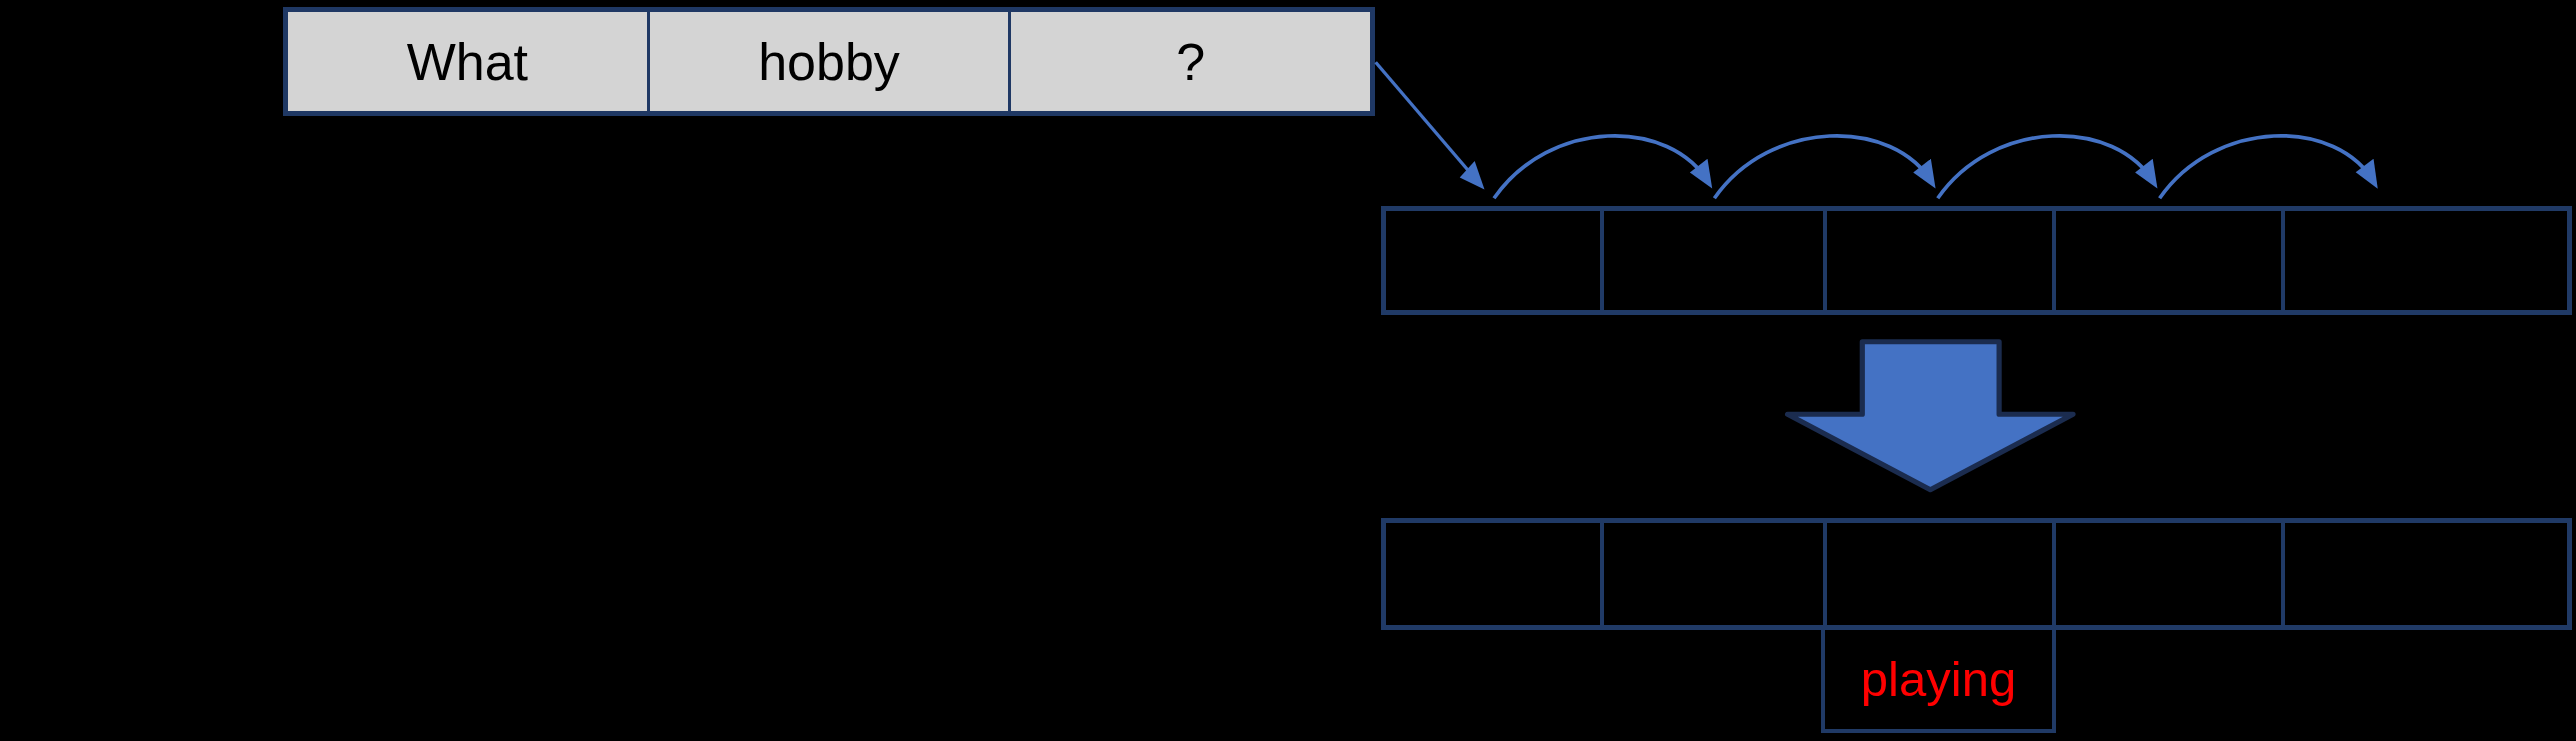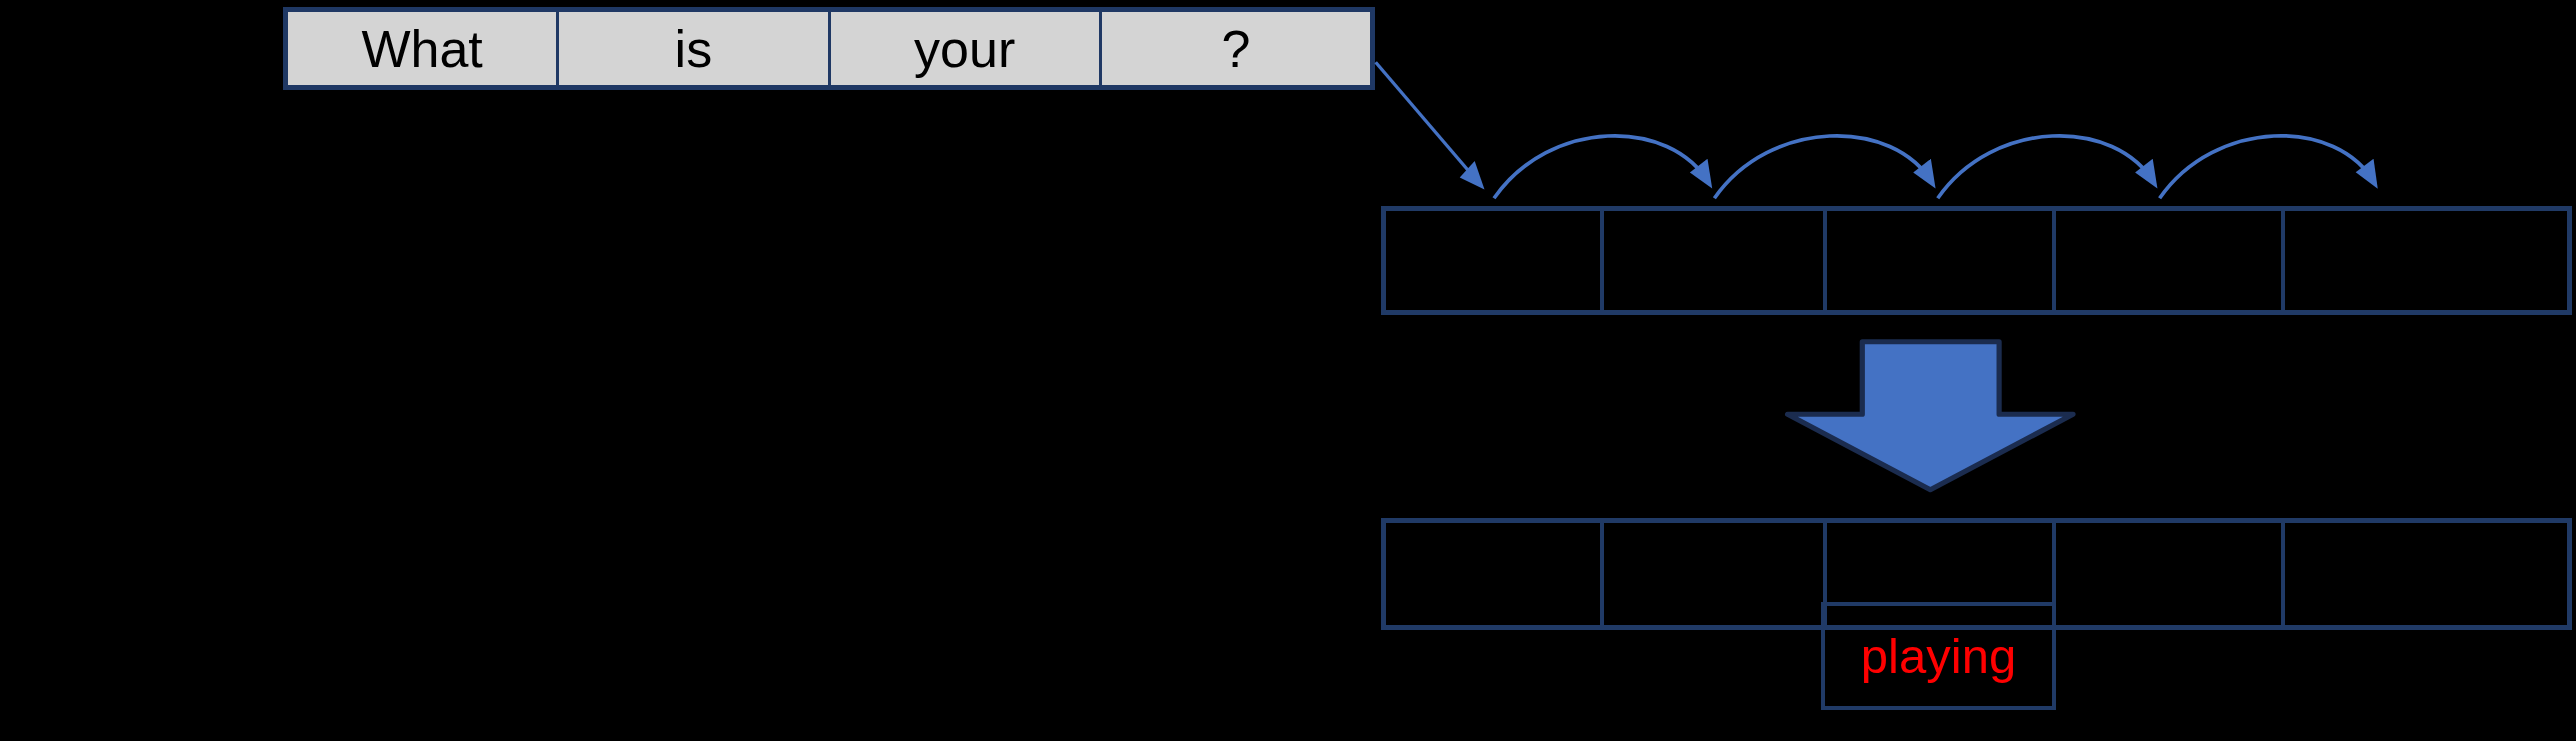--- a/index.html
+++ b/index.html
@@ -15,21 +15,21 @@
     position: absolute;
     left: 0; top: 0;
     width: 2576px;
     height: 742px;
     background: #000000;
   }
   
   .word-table {
     position: absolute;
     left: 283px; top: 7.4px;
-    width: 1092px; height: 83px;
+    width: 1092px; height: 109px;
     box-sizing: border-box;
     border: 5.2px solid #1F3864;
     background: #D4D4D4;
     display: flex;
   }
   .word-cell {
     flex: 1 1 0;
     display: flex;
     align-items: center;
     justify-content: center;
@@ -68,21 +68,21 @@
   .box-cell:last-child { border-right: none; }
   .w1 { flex: 296 1 0; }
   .w2 { flex: 302 1 0; }
   .w3 { flex: 312 1 0; }
   .w4 { flex: 310 1 0; }
   .w5 { flex: 390 1 0; }
 
   
   .predicted-box {
     position: absolute;
-    left: 1821px; top: 602px;
+    left: 1821px; top: 625px;
     width: 235px; height: 108px;
     box-sizing: border-box;
     border: 4.4px solid #203A66;
     display: flex;
     align-items: center;
     justify-content: center;
   }
   .predicted-box span {
     color: #FF0000;
     font-size: 49px;
@@ -92,24 +92,21 @@
 </head>
 <body>
 
 <div class="stage">
 
   <div class="word-table">
     <div class="word-cell">
       <span>What</span>
     </div>
     <div class="word-cell">
-      <span>is</span>
-    </div>
-    <div class="word-cell">
-      <span>your</span>
+      <span>hobby</span>
     </div>
     <div class="word-cell">
       <span>?</span>
     </div>
   </div>
 
   <svg class="overlay" viewBox="0 0 3483 1003" xmlns="http://www.w3.org/2000/svg">
     <defs>
       <marker id="ah" markerUnits="userSpaceOnUse" markerWidth="40" markerHeight="34" refX="30" refY="17" orient="auto">
         <polygon points="0,2 38,17 4,32" fill="#4472C4"></polygon>

